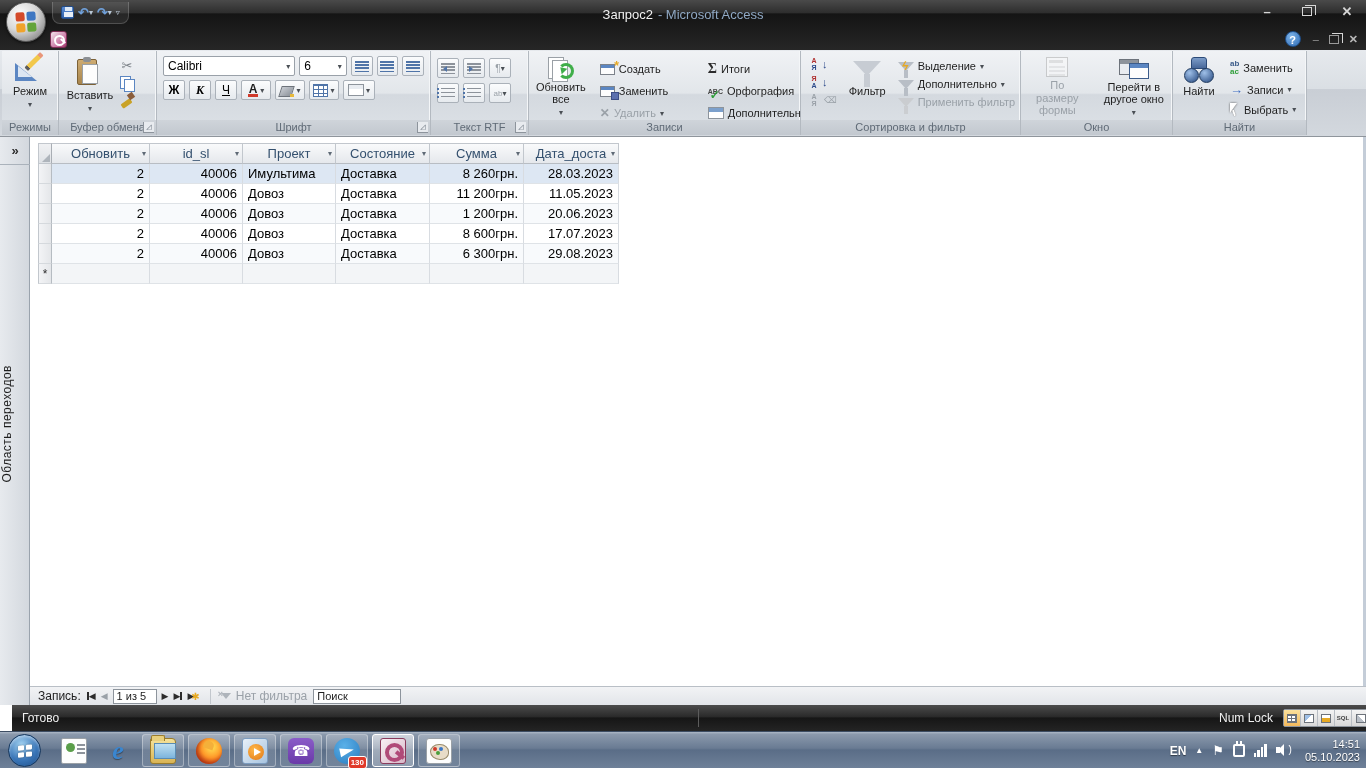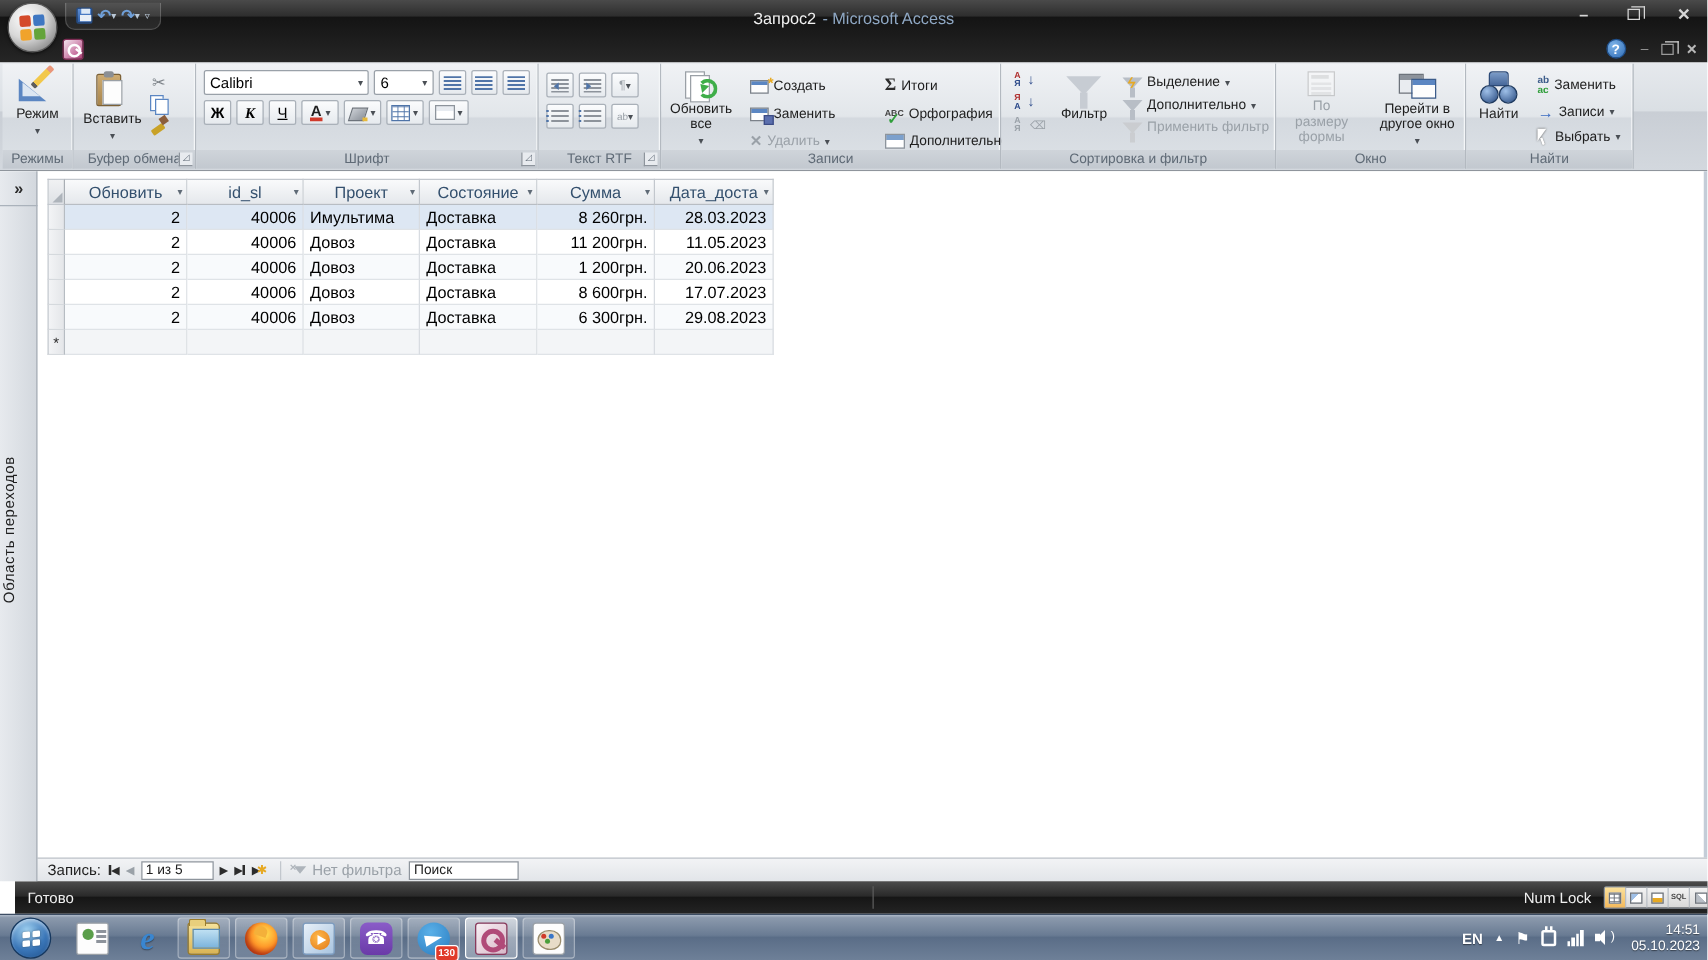--- a/index.html
+++ b/index.html
@@ -155,21 +155,21 @@
   .rowsel .dcell { background:#dde7f3; }
   .rowalt .dcell { background:#f8fafc; }
   .rownew .dcell { background:#f3f5f7; }
 
   
   .recordnav { position:absolute; left:30px; top:686px; width:1336px; height:19px; background:linear-gradient(180deg,#f2f3f5,#e2e5e9); border-top:1px solid #b9bfc6; display:flex; align-items:center; gap:6px; padding-left:8px; font-size:12px; color:#1e1e1e; }
   .navg { display:flex; align-items:center; gap:5px; }
   .nbtn { color:#2c2c2c; font-size:9px; display:flex; align-items:center; }
   .nbtn .bar { display:inline-block; width:2px; height:8px; background:#2c2c2c; }
   .nbtn.gray { color:#9aa1a8; }
-  .posbox { width:58px; height:15px; background:#fff; border:1px solid #8d949c; padding:0 3px; font-size:11px; display:flex; align-items:center; }
+  .posbox { width:44px; height:15px; background:#fff; border:1px solid #8d949c; padding:0 3px; font-size:11px; display:flex; align-items:center; }
   .newstar { color:#e7a922; font-size:10px; margin-left:-3px; }
   .vsep { width:1px; height:15px; background:#c2c7cd; margin:0 4px; }
   .filterbtn { display:flex; align-items:center; gap:5px; color:#9aa1a8; font-size:12px; }
   .minifunnel { width:0; height:0; border-left:5px solid transparent; border-right:5px solid transparent; border-top:6px solid #aeb4bb; position:relative; }
   .minifunnel:before { content:"×"; position:absolute; left:-8px; top:-10px; color:#aeb4bb; font-size:9px; font-weight:bold; }
   .searchbox { width:88px; height:15px; background:#fff; border:1px solid #8d949c; font-size:11px; padding:0 3px; font-family:"Liberation Sans",sans-serif; }
   .searchbox::placeholder { color:#1e1e1e; opacity:1; }
 
   
   .statusbar { position:absolute; left:12px; top:705px; width:1366px; height:26px;

